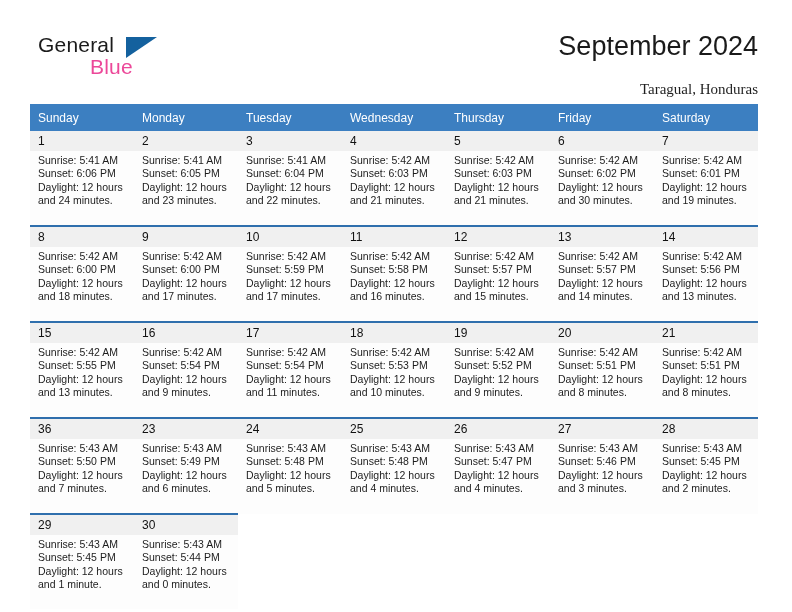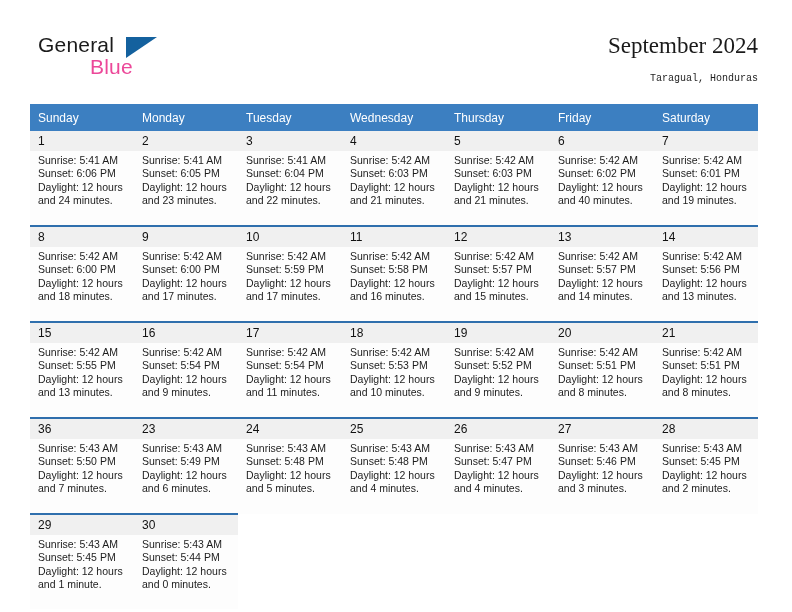--- a/index.html
+++ b/index.html
@@ -67,33 +67,33 @@
     border-bottom: 21px solid transparent;
   }
 
   .title-block {
     position: absolute;
     right: 34px;
     top: 28px;
     text-align: right;
   }
   .month-title {
-    font-size: 23px;
+    font-size: 27px;
     color: #1a1a1a;
     line-height: 36px;
     white-space: nowrap;
-    font-family: Liberation Serif, serif;
+    font-family: Liberation Sans, sans-serif;
   }
   .location {
-    font-size: 10px;
+    font-size: 15px;
     color: #1f1f1f;
     line-height: 20px;
-    margin-top: 5px;
+    margin-top: 15px;
     white-space: nowrap;
-    font-family: Liberation Mono, monospace;
+    font-family: Liberation Serif, serif;
   }
 
   
   .calendar {
     position: absolute;
     left: 30px;
     top: 104px;
     width: 728px;
     border-collapse: collapse;
     table-layout: fixed;
@@ -230,21 +230,21 @@
         <td>
           <span class="info-line">Sunrise: 5:42 AM</span>
           <span class="info-line">Sunset: 6:03 PM</span>
           <span class="info-line">Daylight: 12 hours</span>
           <span class="info-line">and 21 minutes.</span>
         </td>
         <td>
           <span class="info-line">Sunrise: 5:42 AM</span>
           <span class="info-line">Sunset: 6:02 PM</span>
           <span class="info-line">Daylight: 12 hours</span>
-          <span class="info-line">and 40 minutes.</span>
+          <span class="info-line">and 30 minutes.</span>
         </td>
         <td>
           <span class="info-line">Sunrise: 5:42 AM</span>
           <span class="info-line">Sunset: 6:01 PM</span>
           <span class="info-line">Daylight: 12 hours</span>
           <span class="info-line">and 19 minutes.</span>
         </td>
       </tr>
 
       <tr class="daynum-row">

